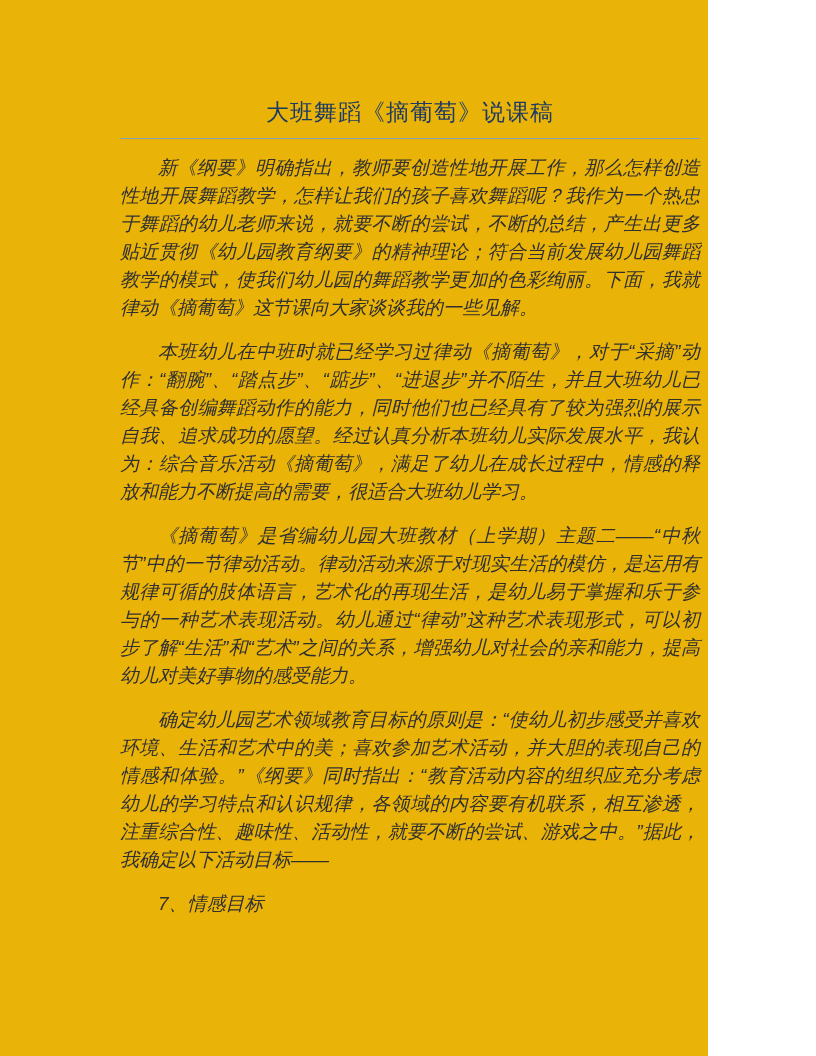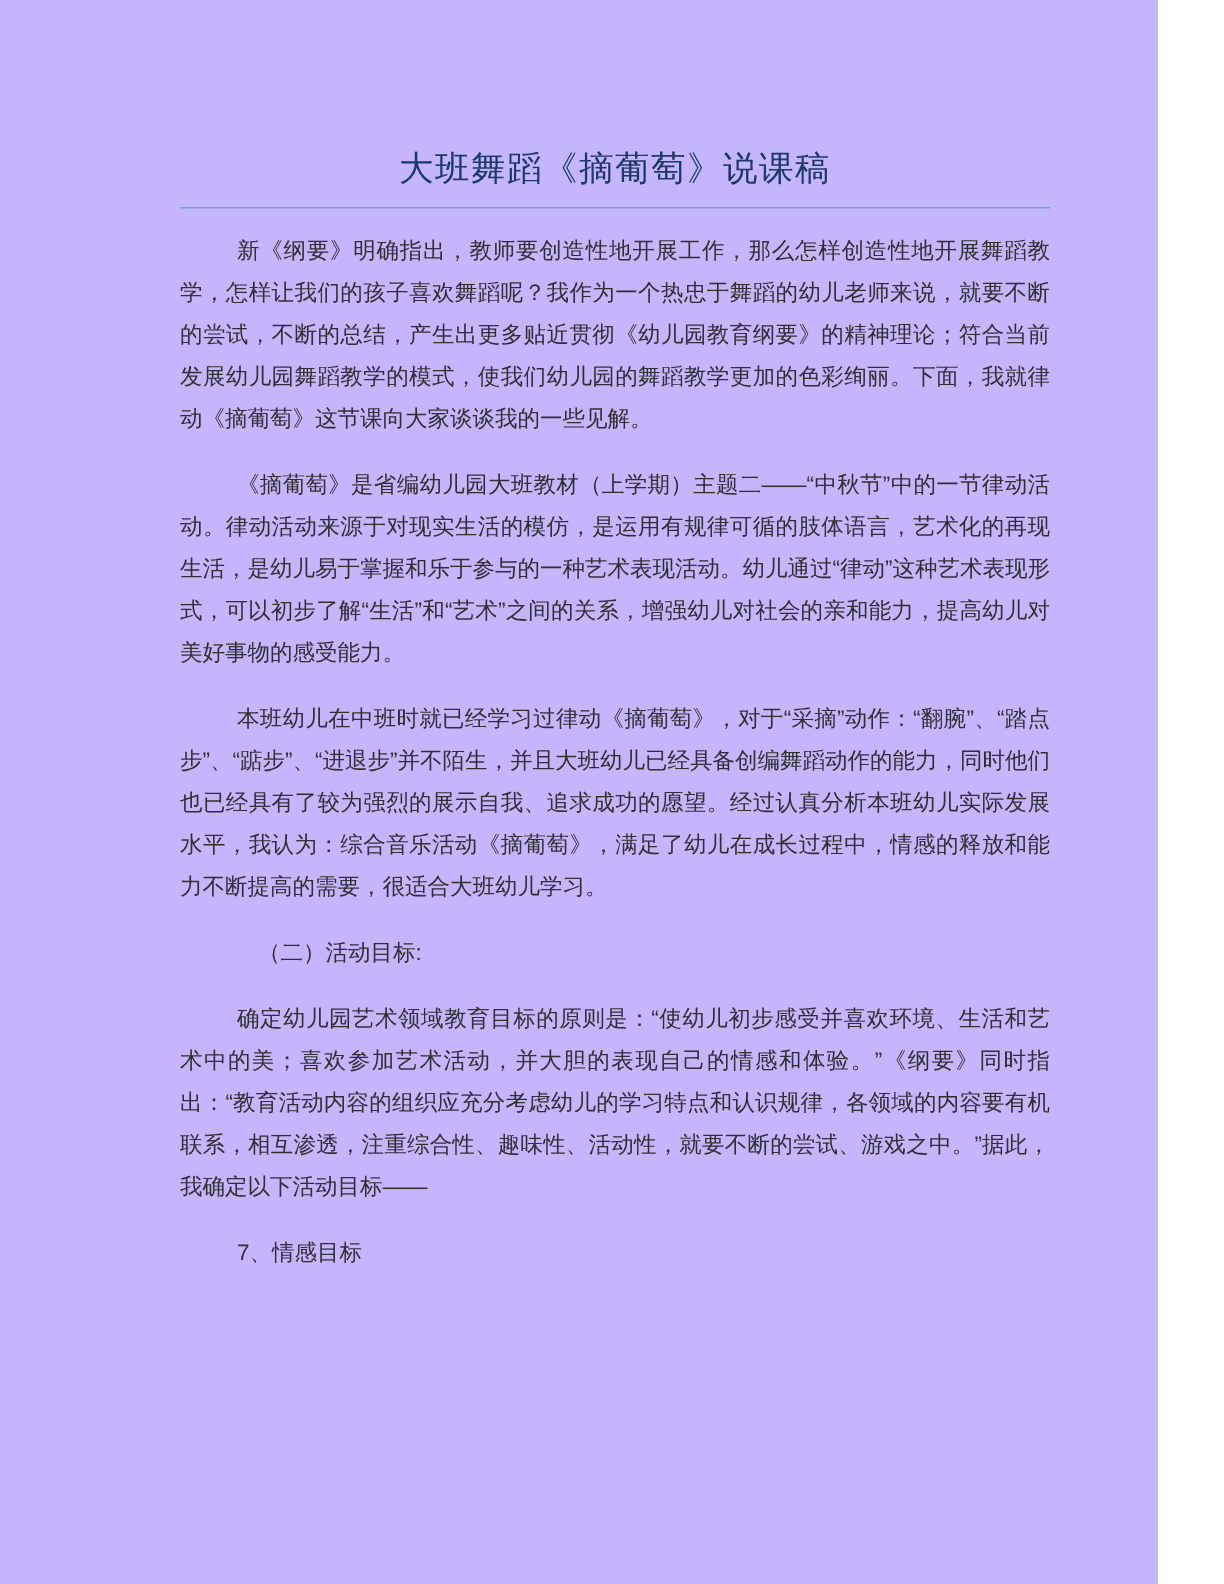--- a/index.html
+++ b/index.html
@@ -2,23 +2,23 @@
 <html style="--title-color: #1c3a63; --rule-color: #7f9fc6; --body-color: #303030;"><head>
 <meta charset="utf-8">
 <style>
   html, body {
     margin: 0;
     padding: 0;
     background: #ffffff;
   }
   .page {
     position: relative;
-    width: 772px;
+    width: 708px;
     height: 1056px;
-    background: #c4b5fd;
+    background: #eab308;
     font-family: "Liberation Sans", sans-serif;
     overflow: hidden;
   }
   .content {
     position: absolute;
     left: 120px;
     top: 96px;
     width: 580px;
   }
   .doc-title {
@@ -27,48 +27,48 @@
     border-bottom: 1px solid var(--rule-color, #7f9fc6);
     font-size: 23px;
     font-weight: 400;
     line-height: 32px;
     text-align: center;
     letter-spacing: 1px;
     color: var(--title-color, #1c3a63);
   }
   .doc-body p {
     margin: 15px 0 16px 0;
-    font-size: 15px;
+    font-size: 19px;
     line-height: 28px;
     color: var(--body-color, #303030);
     text-align: justify;
     word-break: break-all;
+    font-style: italic;
   }
   .indent-body { text-indent: 38px; }
   .indent-sub  { text-indent: 52px; }
 </style>
 </head>
 <body>
 
 <div class="page">
   <div class="content">
 
     <h1 class="doc-title">大班舞蹈《摘葡萄》说课稿</h1>
 
     <div class="doc-body">
 
       <p class="indent-body">新《纲要》明确指出，教师要创造性地开展工作，那么怎样创造性地开展舞蹈教学，怎样让我们的孩子喜欢舞蹈呢？我作为一个热忠于舞蹈的幼儿老师来说，就要不断的尝试，不断的总结，产生出更多贴近贯彻《幼儿园教育纲要》的精神理论；符合当前发展幼儿园舞蹈教学的模式，使我们幼儿园的舞蹈教学更加的色彩绚丽。下面，我就律动《摘葡萄》这节课向大家谈谈我的一些见解。</p>
 
 
 
+      <p class="indent-body">本班幼儿在中班时就已经学习过律动《摘葡萄》，对于“采摘”动作：“翻腕”、“踏点步”、“踮步”、“进退步”并不陌生，并且大班幼儿已经具备创编舞蹈动作的能力，同时他们也已经具有了较为强烈的展示自我、追求成功的愿望。经过认真分析本班幼儿实际发展水平，我认为：综合音乐活动《摘葡萄》，满足了幼儿在成长过程中，情感的释放和能力不断提高的需要，很适合大班幼儿学习。</p>
+
       <p class="indent-body">《摘葡萄》是省编幼儿园大班教材（上学期）主题二——“中秋节”中的一节律动活动。律动活动来源于对现实生活的模仿，是运用有规律可循的肢体语言，艺术化的再现生活，是幼儿易于掌握和乐于参与的一种艺术表现活动。幼儿通过“律动”这种艺术表现形式，可以初步了解“生活”和“艺术”之间的关系，增强幼儿对社会的亲和能力，提高幼儿对美好事物的感受能力。</p>
 
-      <p class="indent-body">本班幼儿在中班时就已经学习过律动《摘葡萄》，对于“采摘”动作：“翻腕”、“踏点步”、“踮步”、“进退步”并不陌生，并且大班幼儿已经具备创编舞蹈动作的能力，同时他们也已经具有了较为强烈的展示自我、追求成功的愿望。经过认真分析本班幼儿实际发展水平，我认为：综合音乐活动《摘葡萄》，满足了幼儿在成长过程中，情感的释放和能力不断提高的需要，很适合大班幼儿学习。</p>
-
-      <p class="indent-sub">（二）活动目标:</p>
 
       <p class="indent-body">确定幼儿园艺术领域教育目标的原则是：“使幼儿初步感受并喜欢环境、生活和艺术中的美；喜欢参加艺术活动，并大胆的表现自己的情感和体验。”《纲要》同时指出：“教育活动内容的组织应充分考虑幼儿的学习特点和认识规律，各领域的内容要有机联系，相互渗透，注重综合性、趣味性、活动性，就要不断的尝试、游戏之中。”据此，我确定以下活动目标——</p>
 
       <p class="indent-body">7、情感目标</p>
 
     </div>
   </div>
 </div>
 
 </body></html>

